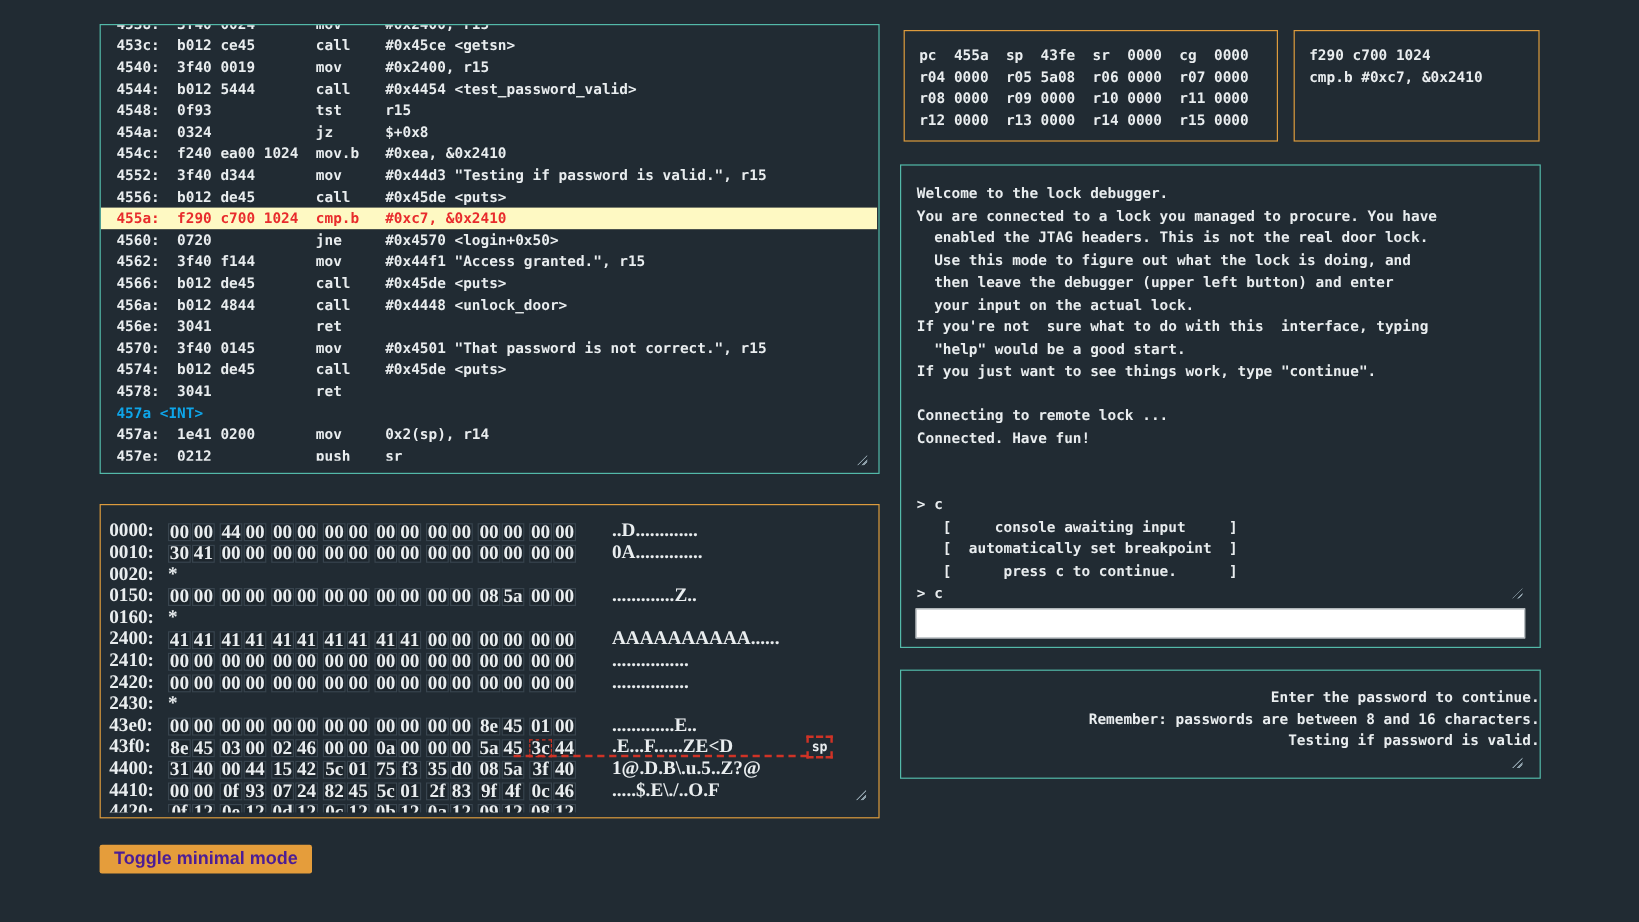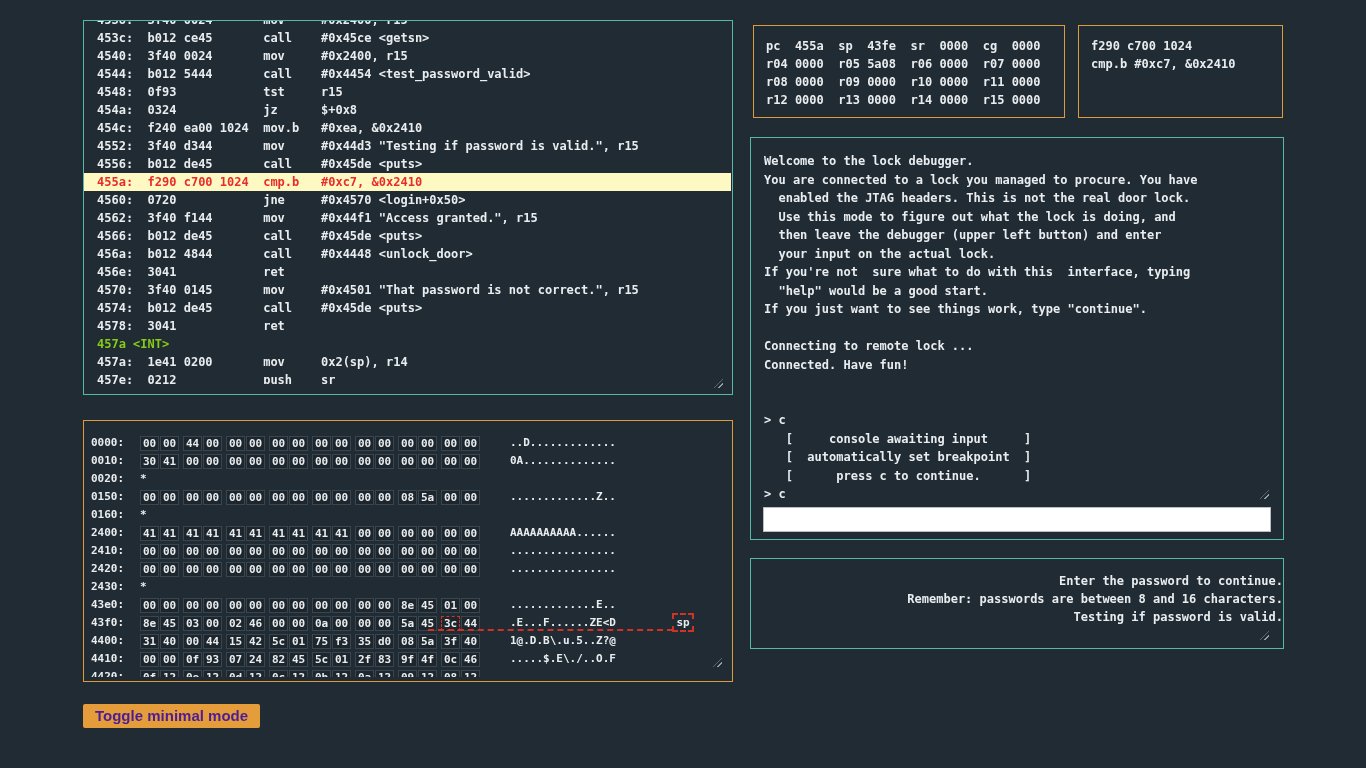--- a/index.html
+++ b/index.html
@@ -14,27 +14,27 @@
   .panel.teal{border:1px solid #53b9a9;}
   .panel.orange{border:1px solid #dd9b3d;}
   pre{margin:0;font:inherit;font-size:12px;line-height:18px;white-space:pre;}
 
   
   #disasm{left:83px;top:20px;width:650px;height:375px;}
   #disasm .view{position:absolute;left:0;top:0;right:1px;height:363px;overflow:hidden;}
   #disasm .rows{margin-top:-10px;}
   .drow{height:18px;line-height:18px;font-size:12px;white-space:pre;padding-left:13px;}
   .drow.hl{background:#fef9c3;color:#e82c2c;}
-  .drow.label{color:#84cc16;}
+  .drow.label{color:#0ea5e9;}
 
   
   #memory{left:83px;top:420px;width:650px;height:262px;}
   #memory .view{position:absolute;left:0;top:0;right:1px;height:256px;overflow:hidden;}
   #memory .rows{padding:13px 0 0 7px;}
-  .mrow{height:18px;line-height:17px;white-space:nowrap;font-size:11px;}
+  .mrow{height:18px;line-height:17px;white-space:nowrap;font-size:16px;font-family:Liberation Serif, serif;}
   .maddr{display:inline-block;width:38px;margin-right:11px;}
   .word{margin-right:3px;}
   .byte{display:inline-block;box-sizing:border-box;width:19px;height:15px;line-height:13px;
         border:1px solid #39454f;background:#1d262d;text-align:center;margin-right:1px;
         vertical-align:middle;}
   .byte.sp-cell{border:1px dashed #cf3326;}
   .mstar{display:inline-block;}
   .mascii{margin-left:26px;white-space:pre;display:inline-block;}
   .sp-line{position:absolute;left:344px;top:208px;width:245px;border-top:2px dashed #cf3326;}
   .sp-label{position:absolute;left:588px;top:192px;width:22px;height:19px;box-sizing:border-box;
@@ -77,21 +77,21 @@
   }
 </style>
 </head>
 <body>
 
 <div id="disasm" class="panel teal">
   <div class="view">
     <div class="rows">
         <div class="drow">4538:  3f40 0024       mov     #0x2400, r15</div>
         <div class="drow">453c:  b012 ce45       call    #0x45ce &lt;getsn&gt;</div>
-        <div class="drow">4540:  3f40 0024       mov     #0x2400, r15</div>
+        <div class="drow">4540:  3f40 0019       mov     #0x2400, r15</div>
         <div class="drow">4544:  b012 5444       call    #0x4454 &lt;test_password_valid&gt;</div>
         <div class="drow">4548:  0f93            tst     r15</div>
         <div class="drow">454a:  0324            jz      $+0x8</div>
         <div class="drow">454c:  f240 ea00 1024  mov.b   #0xea, &amp;0x2410</div>
         <div class="drow">4552:  3f40 d344       mov     #0x44d3 "Testing if password is valid.", r15</div>
         <div class="drow">4556:  b012 de45       call    #0x45de &lt;puts&gt;</div>
         <div class="drow hl">455a:  f290 c700 1024  cmp.b   #0xc7, &amp;0x2410</div>
         <div class="drow">4560:  0720            jne     #0x4570 &lt;login+0x50&gt;</div>
         <div class="drow">4562:  3f40 f144       mov     #0x44f1 "Access granted.", r15</div>
         <div class="drow">4566:  b012 de45       call    #0x45de &lt;puts&gt;</div>

